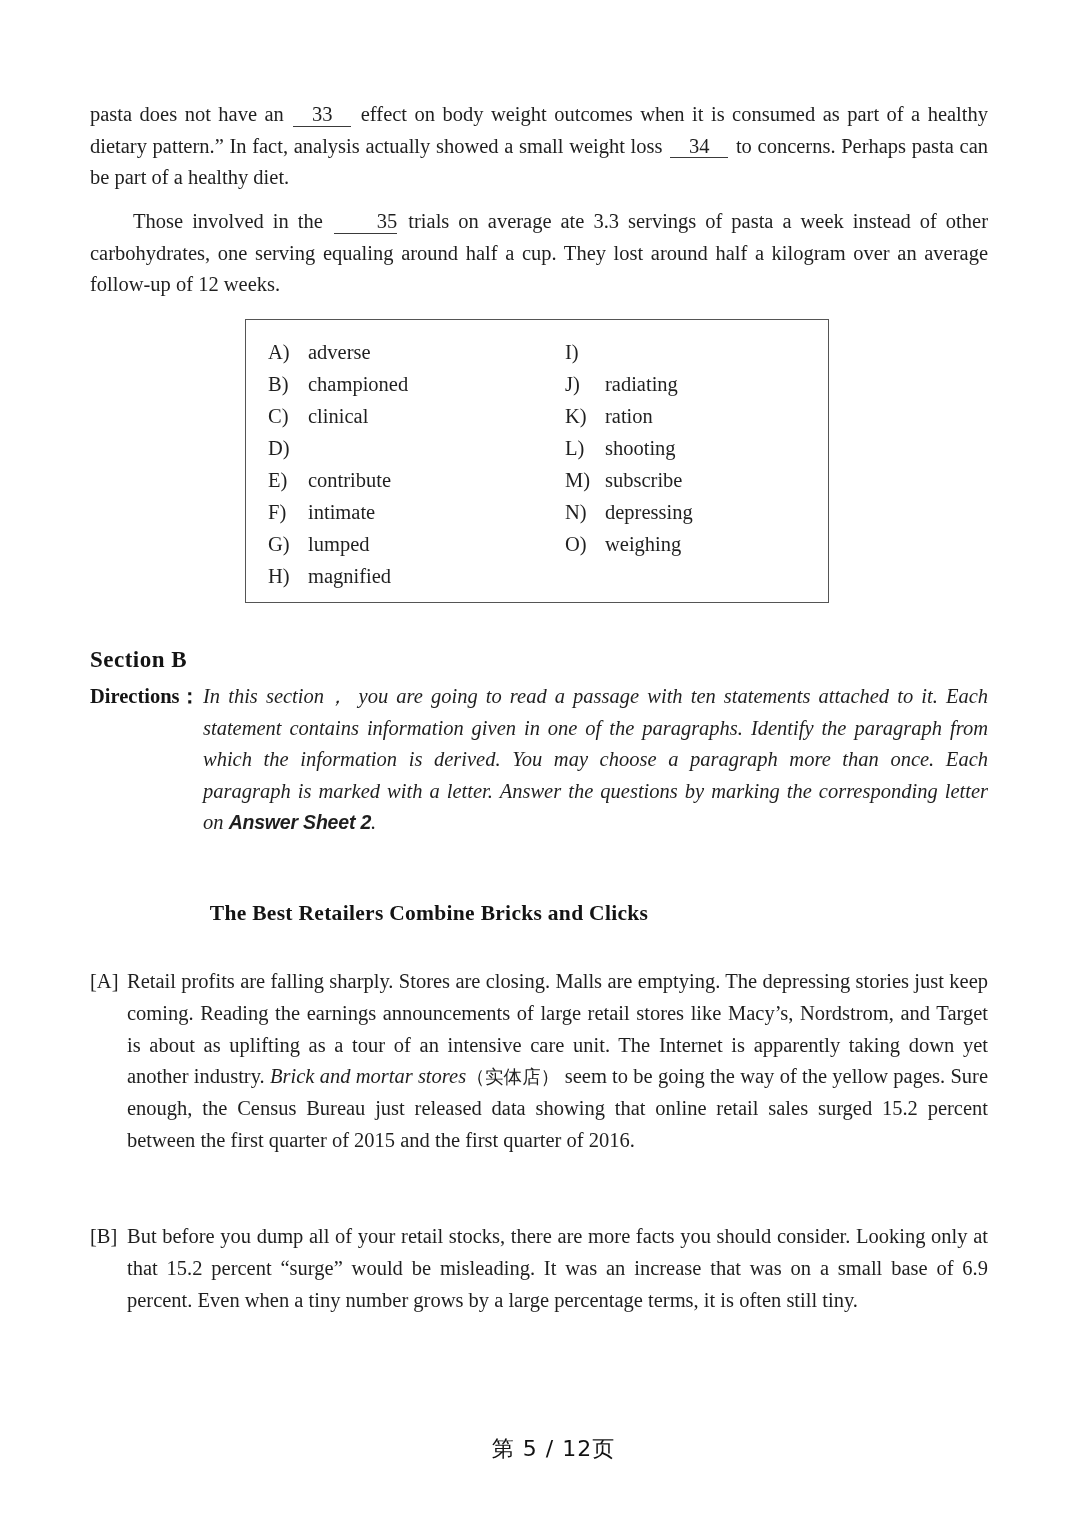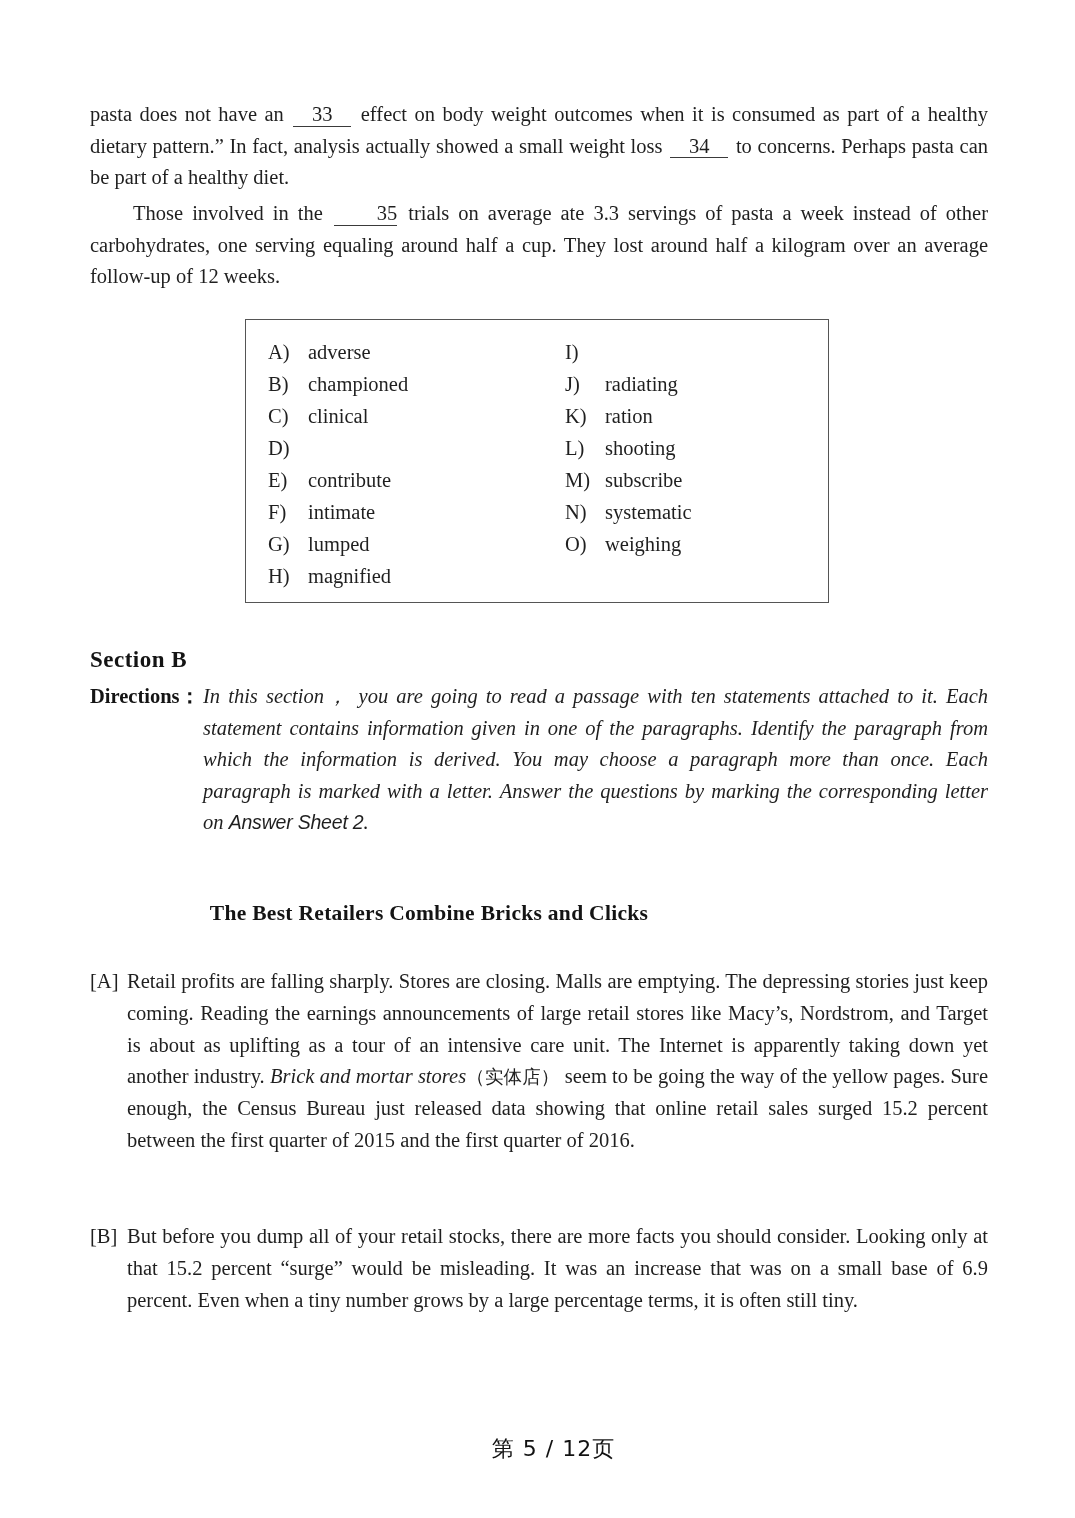--- a/index.html
+++ b/index.html
@@ -110,21 +110,21 @@
   .dir-body {
     margin-left: 113px;
     font-style: italic;
     font-size: 20.5px;
     line-height: 31.5px;
     text-align: justify;
     color: #1f1f1f;
   }
   .answer-sheet {
     font-family: "Liberation Sans", "DejaVu Sans", sans-serif;
-    font-weight: normal;
+    font-weight: bold;
     font-style: italic;
     font-size: 19.5px;
     letter-spacing: -0.2px;
   }
 
   
   .article-title {
     position: absolute;
     left: 0;
     top: 901px;
@@ -176,21 +176,21 @@
 </style>
 </head>
 <body>
 
 <div class="page">
 
   <div class="body-col" style="top:99px;">
     <p class="para"><span>pasta does not have an</span> <span class="blank">33</span> <span>effect on body weight outcomes when it is consumed as part of a healthy dietary pattern.” In fact, analysis actually showed a small weight loss</span> <span class="blank">34</span> <span>to concerns. Perhaps pasta can be part of a healthy diet.</span></p>
   </div>
 
-  <div class="body-col" style="top:198px;">
+  <div class="body-col" style="top:206px;">
     <p class="para indent"><span>Those involved in the</span> <span class="blank">35</span> <span>trials on average ate 3.3 servings of pasta a week instead of other carbohydrates, one serving equaling around half a cup. They lost around half a kilogram over an average follow-up of 12 weeks.</span></p>
   </div>
 
   <div class="wordbank">
     <div class="wordbank-inner">
       <div class="wb-col col1">
         <div class="wb-item">
             <span class="wb-letter">A)</span>
             <span class="wb-word">adverse</span>
           </div>
@@ -237,21 +237,21 @@
         <div class="wb-item">
             <span class="wb-letter">L)</span>
             <span class="wb-word">shooting</span>
           </div>
         <div class="wb-item">
             <span class="wb-letter">M)</span>
             <span class="wb-word">subscribe</span>
           </div>
         <div class="wb-item">
             <span class="wb-letter">N)</span>
-            <span class="wb-word">systematic</span>
+            <span class="wb-word">depressing</span>
           </div>
         <div class="wb-item">
             <span class="wb-letter">O)</span>
             <span class="wb-word">weighing</span>
           </div>
       </div>
     </div>
   </div>
 
   <div class="section-head" style="top:647px;">Section B</div>

